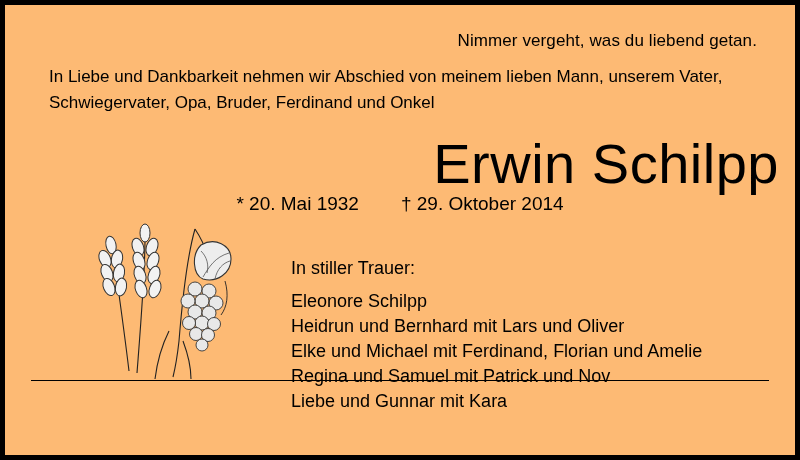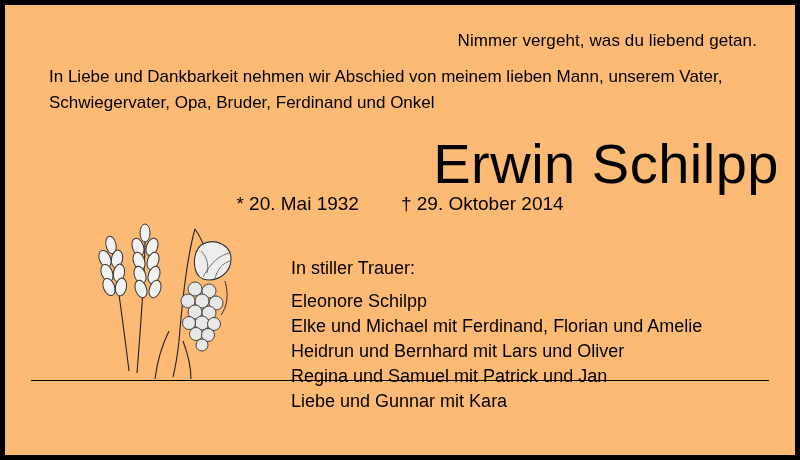--- a/index.html
+++ b/index.html
@@ -183,23 +183,23 @@
           <path d="M86 120 C78 136 74 152 72 168"></path>
           <path d="M100 130 C106 146 108 158 108 168"></path>
           <path d="M142 70 C146 84 144 96 138 104" stroke-width="0.9"></path>
         </g>
       </svg>
     </div>
 
     <div class="mourners">
       <div class="lead">In stiller Trauer:</div>
       <div class="family-line">Eleonore Schilpp</div>
+      <div class="family-line">Heidrun und Bernhard mit Lars und Oliver</div>
       <div class="family-line">Elke und Michael mit Ferdinand, Florian und Amelie</div>
-      <div class="family-line">Heidrun und Bernhard mit Lars und Oliver</div>
-      <div class="family-line">Regina und Samuel mit Patrick und Jan</div>
+      <div class="family-line">Regina und Samuel mit Patrick und Nov</div>
       <div class="family-line">Liebe und Gunnar mit Kara</div>
     </div>
 
     <div class="divider"></div>
 
 
   </div>
 </div>
 
 </body></html>

